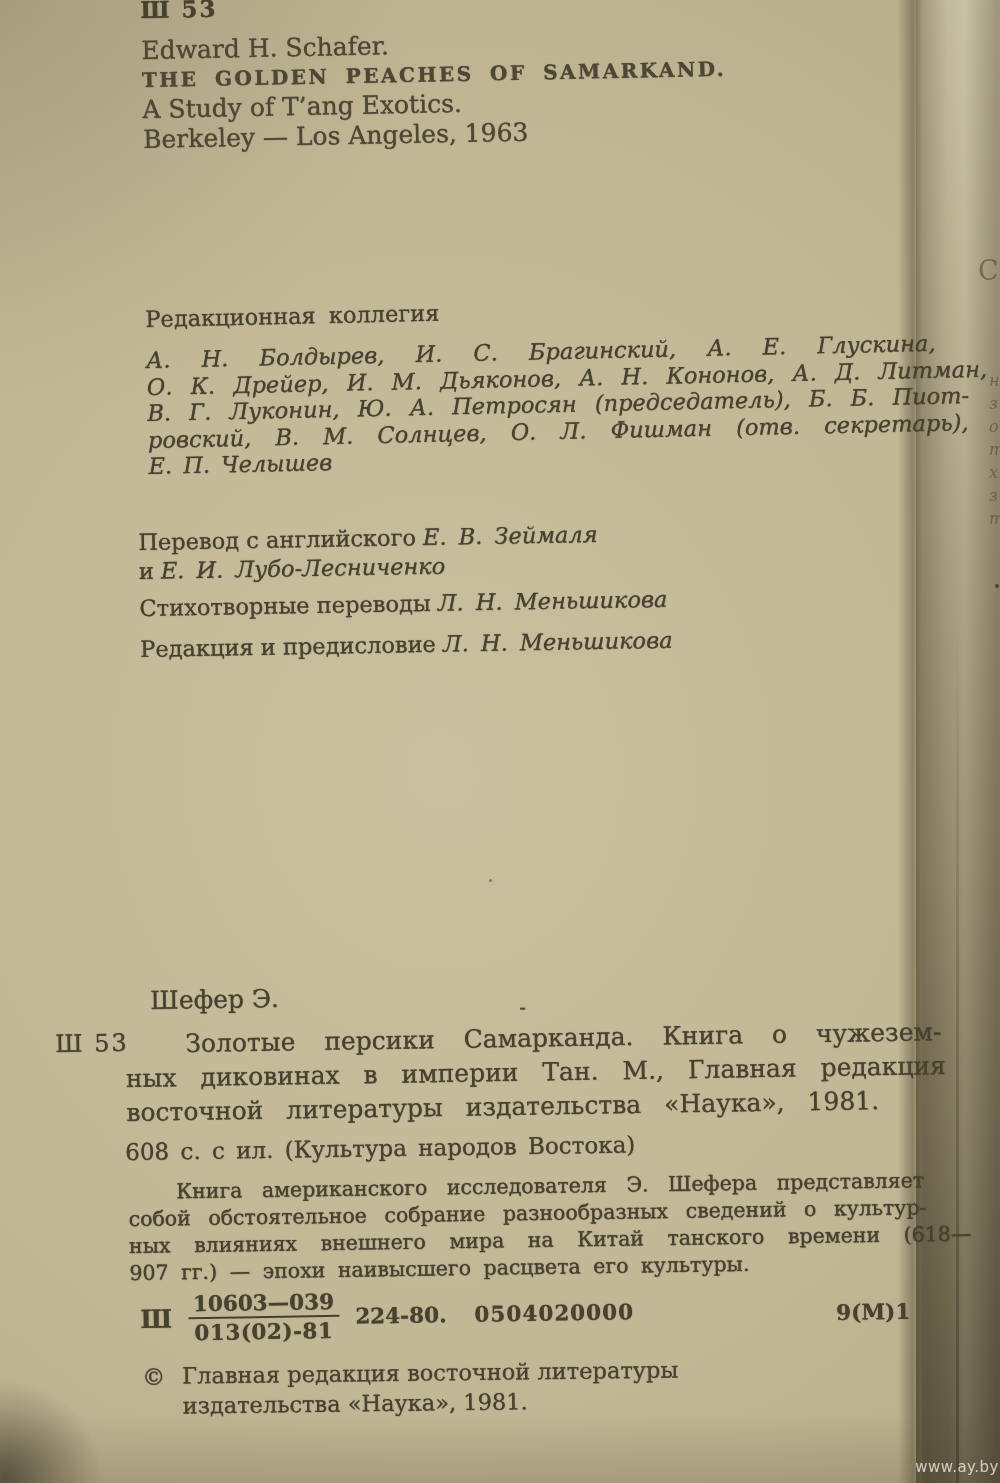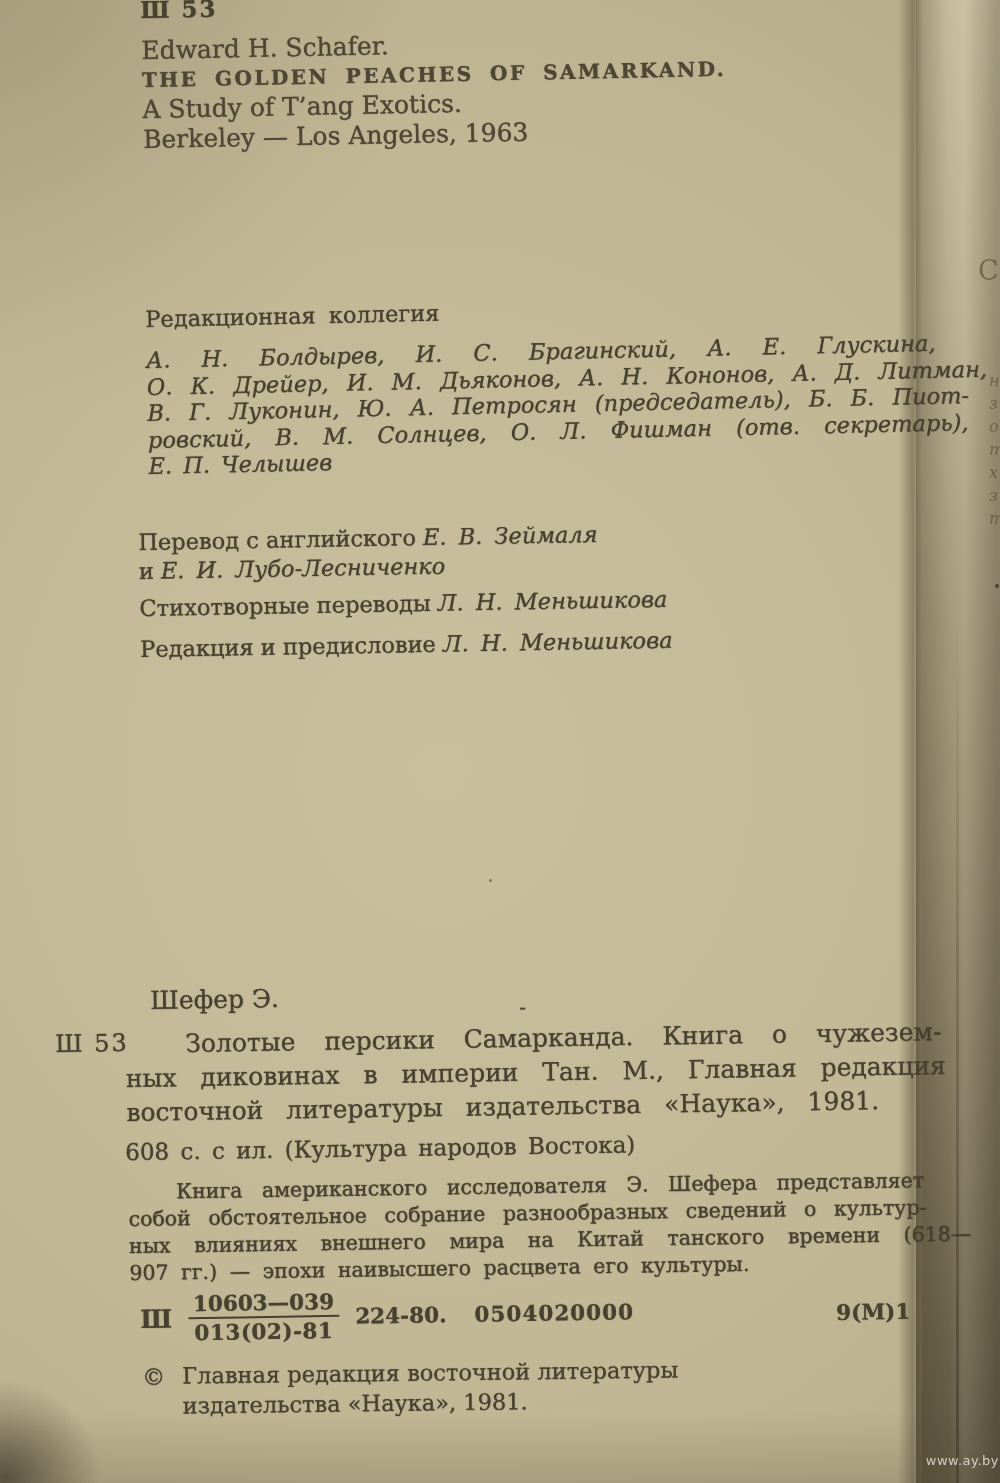--- a/index.html
+++ b/index.html
@@ -83,23 +83,23 @@
   .order-code{margin-left:16px;align-self:center;}
   .index-code{margin-left:28px;letter-spacing:1px;}
   .right-code{left:836px;top:1300px;font-size:21.5px;font-weight:bold;transform:rotate(-0.9deg);
     text-shadow:0 0 1.1px rgba(50,43,30,0.7);}
 
   
   .copyright{left:142px;top:1361px;display:flex;transform:rotate(-0.7deg);font-size:22.5px;line-height:30px;}
   .c-symbol{font-size:23px;margin-right:17px;margin-top:1px;}
 
   
-  .watermark{position:absolute;right:1px;bottom:15px;
+  .watermark{position:absolute;right:1px;bottom:7px;
     font-family:"DejaVu Sans","Liberation Sans",sans-serif;
-    font-size:13px;letter-spacing:0.5px;color:rgba(233,230,222,0.82);text-shadow:none;}
+    font-size:15px;letter-spacing:0.5px;color:rgba(233,230,222,0.82);text-shadow:none;}
 
   
   .edge-cap{left:978px;top:255px;font-size:27px;color:rgba(80,70,50,0.6);text-shadow:none;}
   .edge-glyph{position:absolute;left:989px;font-size:16px;font-style:italic;color:rgba(78,68,48,0.55);text-shadow:none;}
   .speck{position:absolute;left:489px;top:879px;width:3px;height:3px;border-radius:50%;background:rgba(80,70,50,0.6);}
   .speck2{position:absolute;left:995px;top:584px;width:4px;height:4px;border-radius:50%;background:rgba(50,42,28,0.7);}
 </style>
 </head>
 <body>
 

